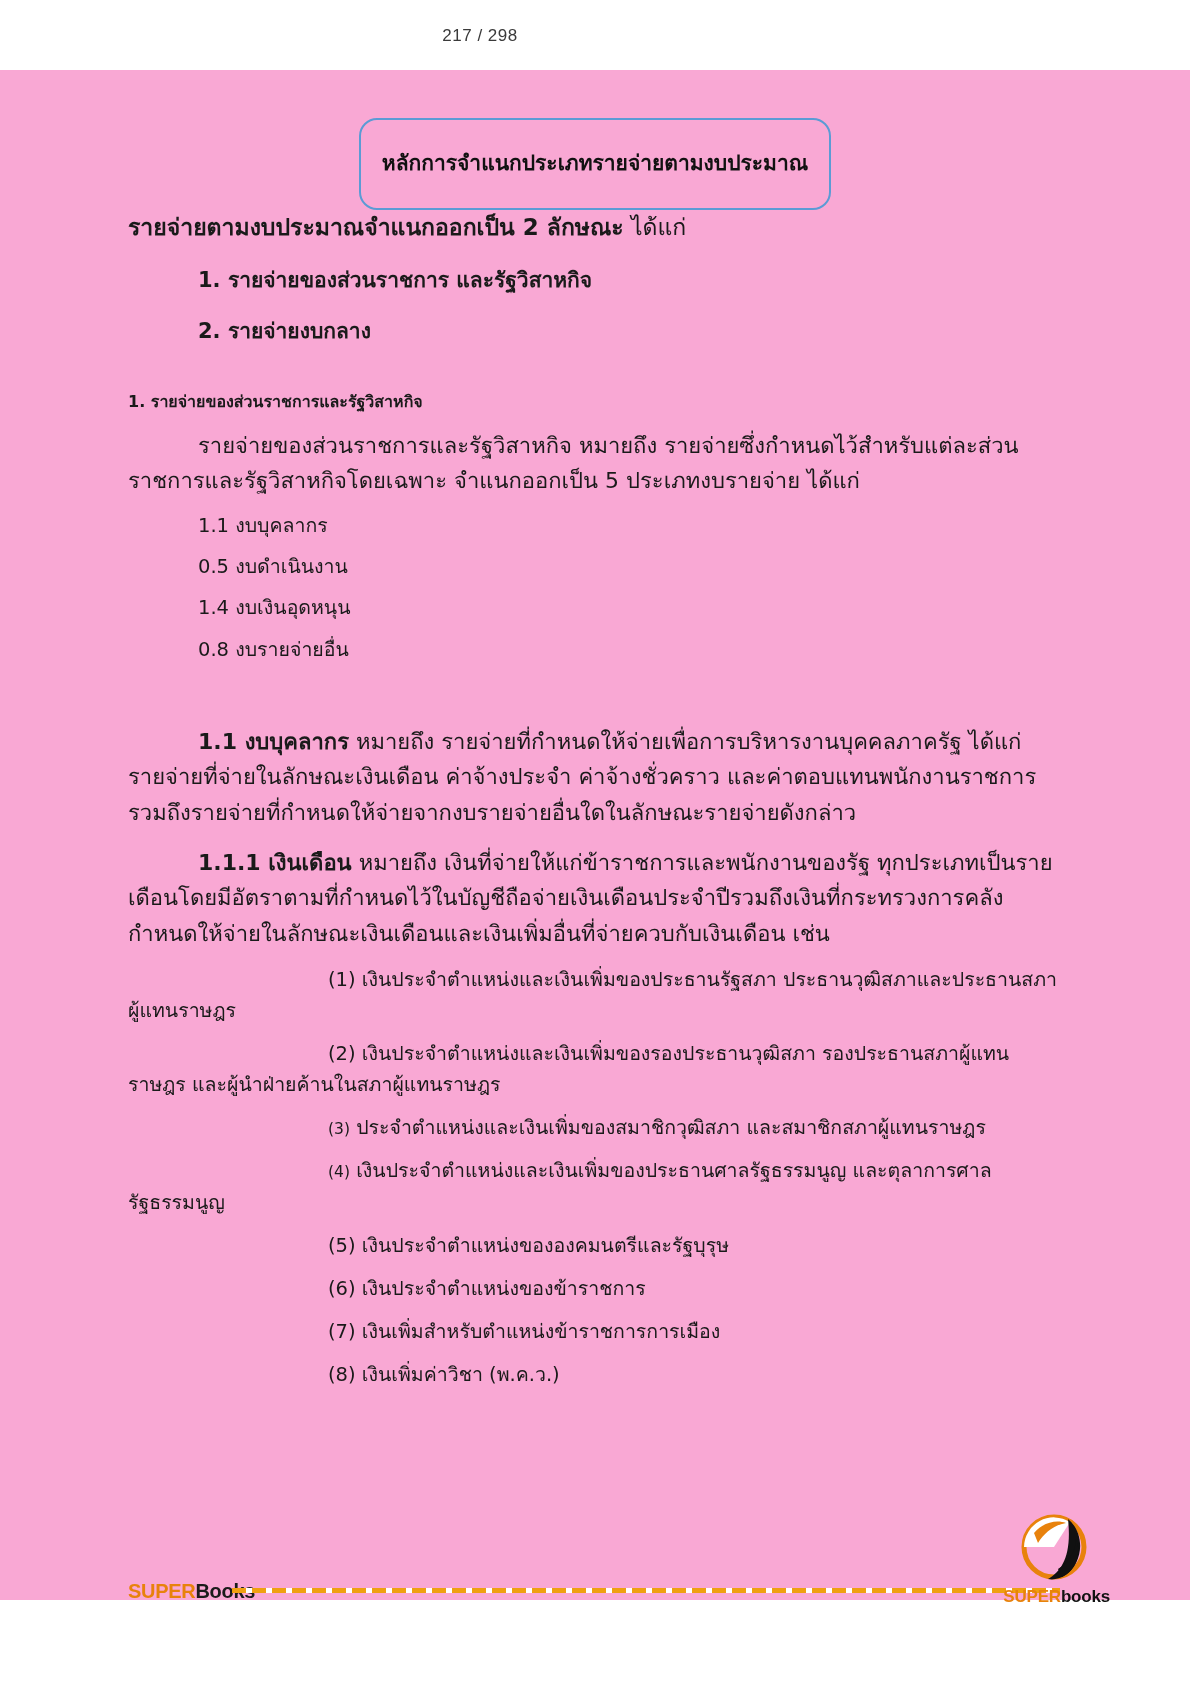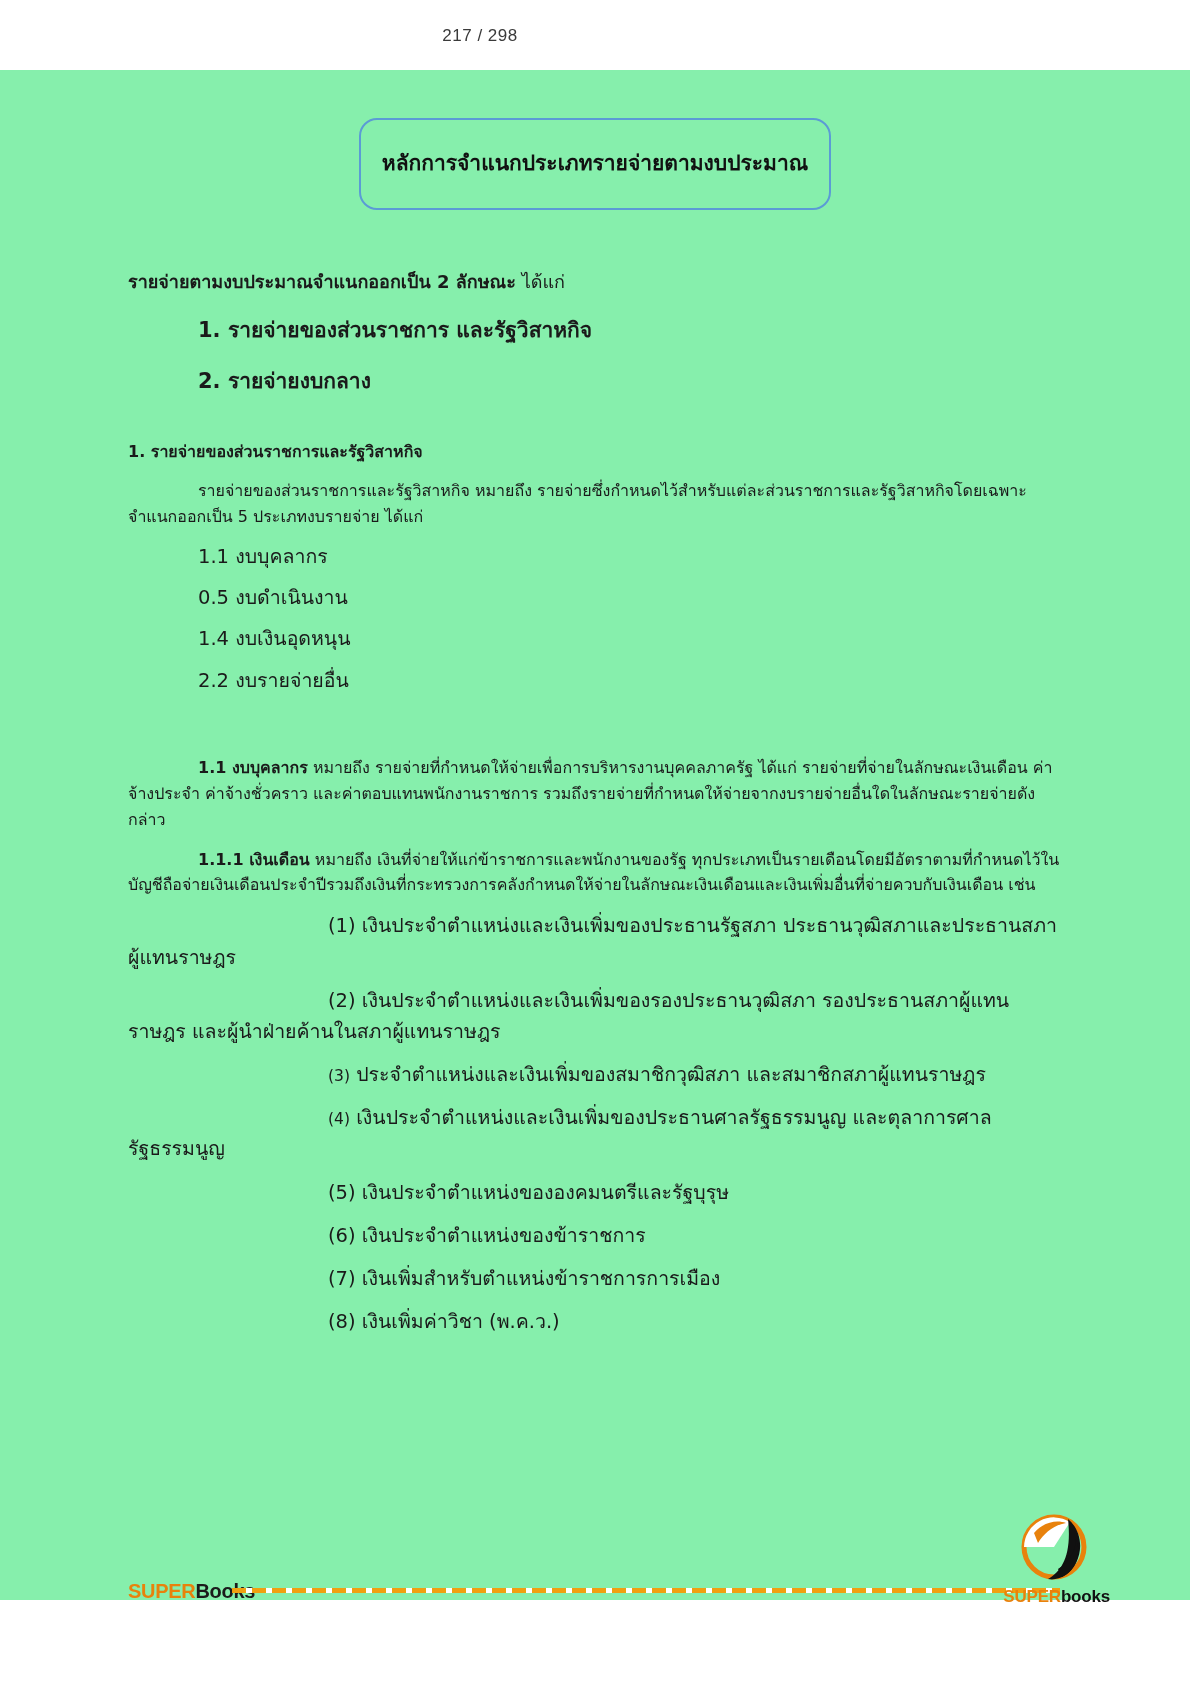--- a/index.html
+++ b/index.html
@@ -30,21 +30,21 @@
     font-family: "Liberation Sans", sans-serif;
   }
 
   
   .sheet {
     position: absolute;
     top: 70px;
     left: 0;
     width: 1190px;
     height: 1530px;
-    background: #86efac;
+    background: #f9a8d4;
     padding: 0 128px;
   }
 
   
   .title-box-wrap {
     display: flex;
     justify-content: center;
     margin-top: 48px;
   }
   .title-box {
@@ -60,43 +60,42 @@
   .title-text {
     font-size: 21px;
     font-weight: bold;
     color: #111111;
     text-align: center;
     line-height: 1.3;
   }
 
   
   .lead-line {
-    margin-top: 58px;
-    font-size: 18px;
+    font-size: 23px;
     line-height: 1.5;
   }
   .lead-line b { font-weight: bold; }
   .lead-line .reg { font-weight: normal; }
 
   .lvl1-item {
     margin-top: 18px;
     margin-left: 70px;
     font-size: 21px;
     font-weight: bold;
   }
 
   .section-head {
     margin-top: 42px;
     font-size: 16px;
     font-weight: bold;
   }
 
   .para {
     margin-top: 14px;
-    font-size: 16px;
+    font-size: 22px;
     line-height: 1.62;
     text-align: left;
   }
   .para.indent { text-indent: 70px; }
 
   .sub-item {
     margin-top: 12px;
     margin-left: 70px;
     font-size: 19.5px;
     line-height: 1.5;
@@ -186,21 +185,21 @@
 
   <div class="lvl1-item">1. รายจ่ายของส่วนราชการ และรัฐวิสาหกิจ</div>
   <div class="lvl1-item">2. รายจ่ายงบกลาง</div>
 
   <div class="section-head">1. รายจ่ายของส่วนราชการและรัฐวิสาหกิจ</div>
   <div class="para indent">รายจ่ายของส่วนราชการและรัฐวิสาหกิจ หมายถึง รายจ่ายซึ่งกำหนดไว้สำหรับแต่ละส่วนราชการและรัฐวิสาหกิจโดยเฉพาะ จำแนกออกเป็น 5 ประเภทงบรายจ่าย ได้แก่</div>
 
   <div class="sub-item">1.1 งบบุคลากร</div>
   <div class="sub-item">0.5 งบดำเนินงาน</div>
   <div class="sub-item">1.4 งบเงินอุดหนุน</div>
-  <div class="sub-item">2.2 งบรายจ่ายอื่น</div>
+  <div class="sub-item">0.8 งบรายจ่ายอื่น</div>
 
   <div class="gap-lg"></div>
 
   <div class="para indent">
     <b>1.1 งบบุคลากร</b><span> หมายถึง รายจ่ายที่กำหนดให้จ่ายเพื่อการบริหารงานบุคคลภาครัฐ ได้แก่ รายจ่ายที่จ่ายในลักษณะเงินเดือน ค่าจ้างประจำ ค่าจ้างชั่วคราว และค่าตอบแทนพนักงานราชการ รวมถึงรายจ่ายที่กำหนดให้จ่ายจากงบรายจ่ายอื่นใดในลักษณะรายจ่ายดังกล่าว</span>
   </div>
 
   <div class="para indent">
     <b>1.1.1 เงินเดือน</b><span> หมายถึง เงินที่จ่ายให้แก่ข้าราชการและพนักงานของรัฐ ทุกประเภทเป็นรายเดือนโดยมีอัตราตามที่กำหนดไว้ในบัญชีถือจ่ายเงินเดือนประจำปีรวมถึงเงินที่กระทรวงการคลังกำหนดให้จ่ายในลักษณะเงินเดือนและเงินเพิ่มอื่นที่จ่ายควบกับเงินเดือน เช่น</span>
   </div>

